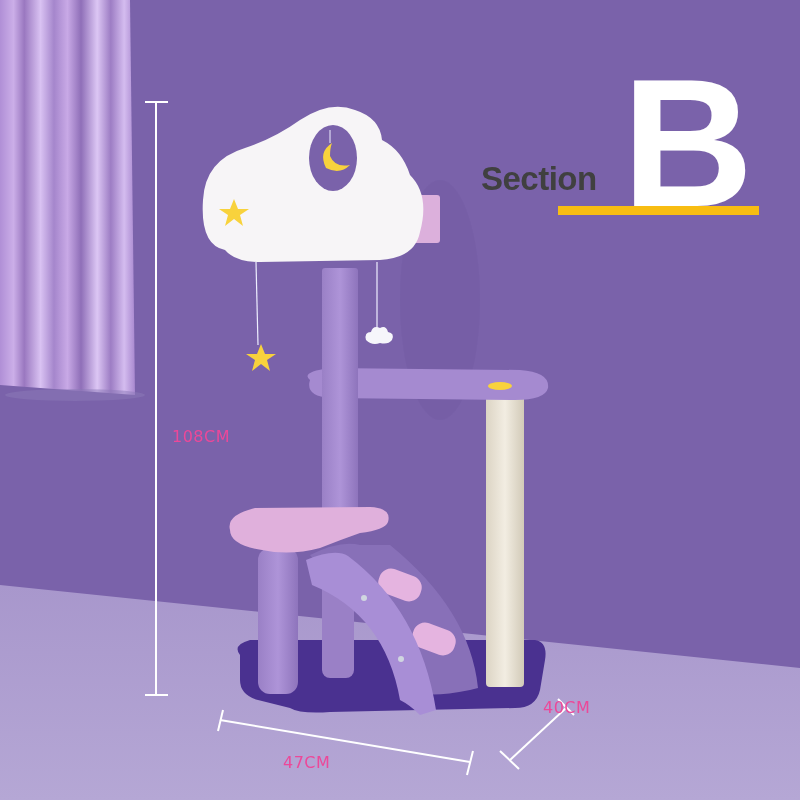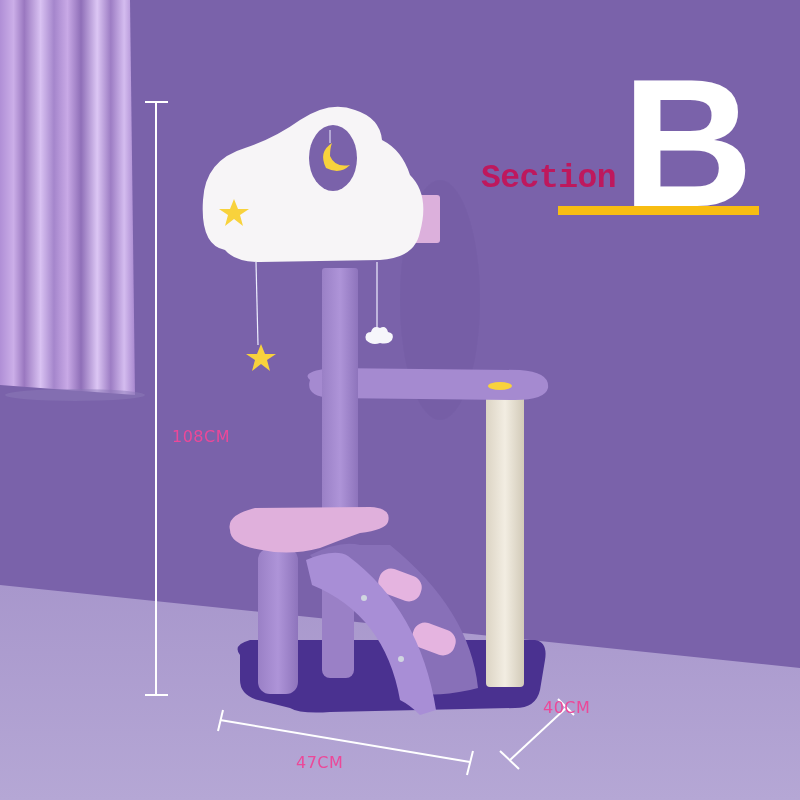--- a/index.html
+++ b/index.html
@@ -1,19 +1,19 @@
 <!DOCTYPE html>
 <html><head>
   <meta charset="utf-8">
   <style>
     html, body { margin: 0; padding: 0; }
     body { width: 800px; height: 800px; overflow: hidden; position: relative; font-family: "Liberation Sans", sans-serif; }
     .scene { position: absolute; inset: 0; width: 800px; height: 800px; }
     .label-text { position: absolute; color: #ec4899; font-family: "DejaVu Sans", sans-serif; font-size: 16px; letter-spacing: 0.5px; }
-    .section-word { position: absolute; left: 481px; top: 160px; color: #be185d; font-family: Liberation Mono, monospace; font-weight: bold; font-size: 33px; letter-spacing: -0.5px; }
+    .section-word { position: absolute; left: 481px; top: 160px; color: #404040; font-family: Liberation Sans, sans-serif; font-weight: bold; font-size: 33px; letter-spacing: -0.5px; }
     .section-letter { position: absolute; left: 622px; top: 52px; color: #ffffff; font-family: "Liberation Sans", sans-serif; font-weight: bold; font-size: 182px; line-height: 1; letter-spacing: -4px; }
     .underline { position: absolute; left: 558px; top: 206px; width: 201px; height: 9px; background: #f8bd12; }
   </style>
 </head>
 <body>
 
 <div class="scene">
   <svg width="800" height="800" viewBox="0 0 800 800">
     <defs>
       <linearGradient id="curtainGrad" x1="0" x2="1" y1="0" y2="0">
@@ -105,19 +105,19 @@
     </g>
 
     <g stroke="#ffffff" stroke-width="2">
       <line x1="510" y1="760" x2="566" y2="708"></line>
       <line x1="500" y1="751" x2="519" y2="769"></line>
       <line x1="558" y1="699" x2="574" y2="715"></line>
     </g>
   </svg>
 
   <div class="label-text" style="left:172px; top:427px;">108CM</div>
-  <div class="label-text" style="left:283px; top:753px;margin-left:13px;">47CM</div>
+  <div class="label-text" style="left:283px; top:753px;">47CM</div>
   <div class="label-text" style="left:543px; top:698px;">40CM</div>
 
   <div class="section-word">Section</div>
   <div class="section-letter">B</div>
   <div class="underline"></div>
 </div>
 
 </body></html>

